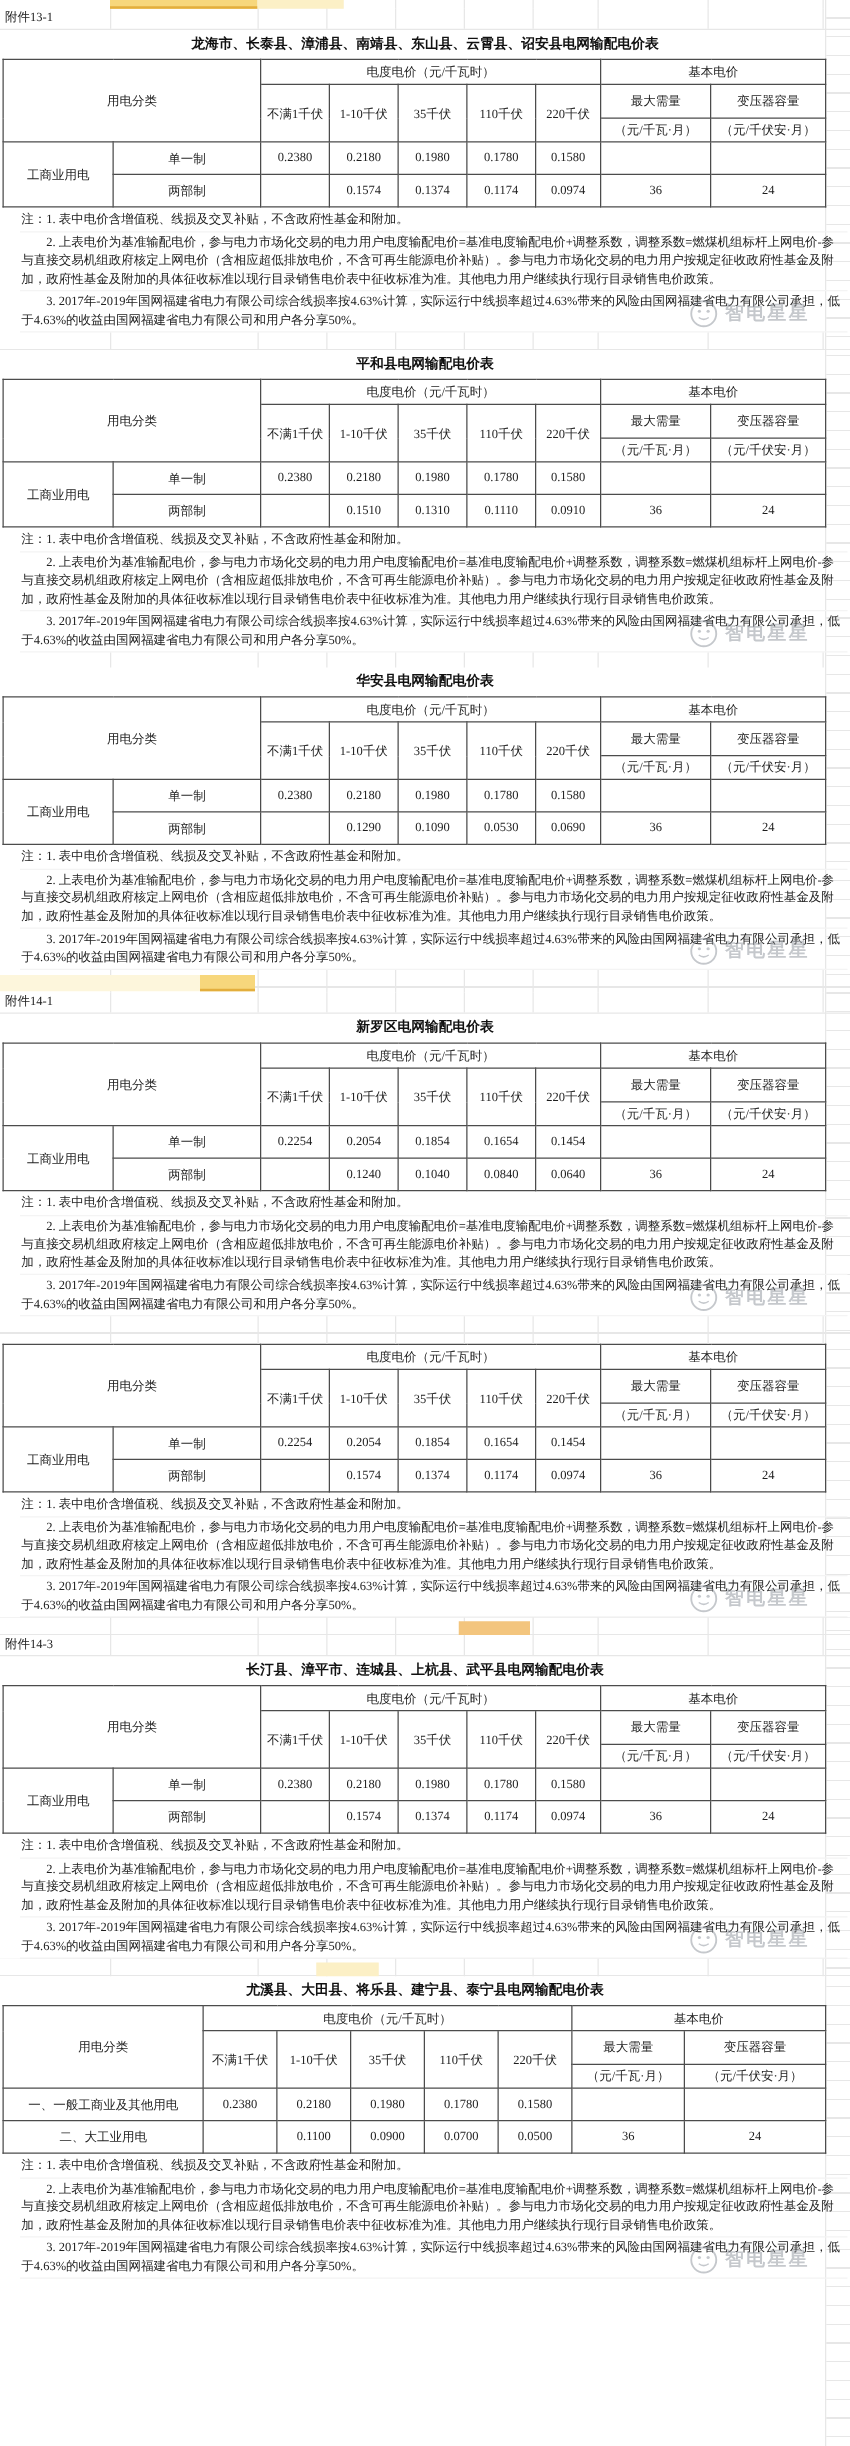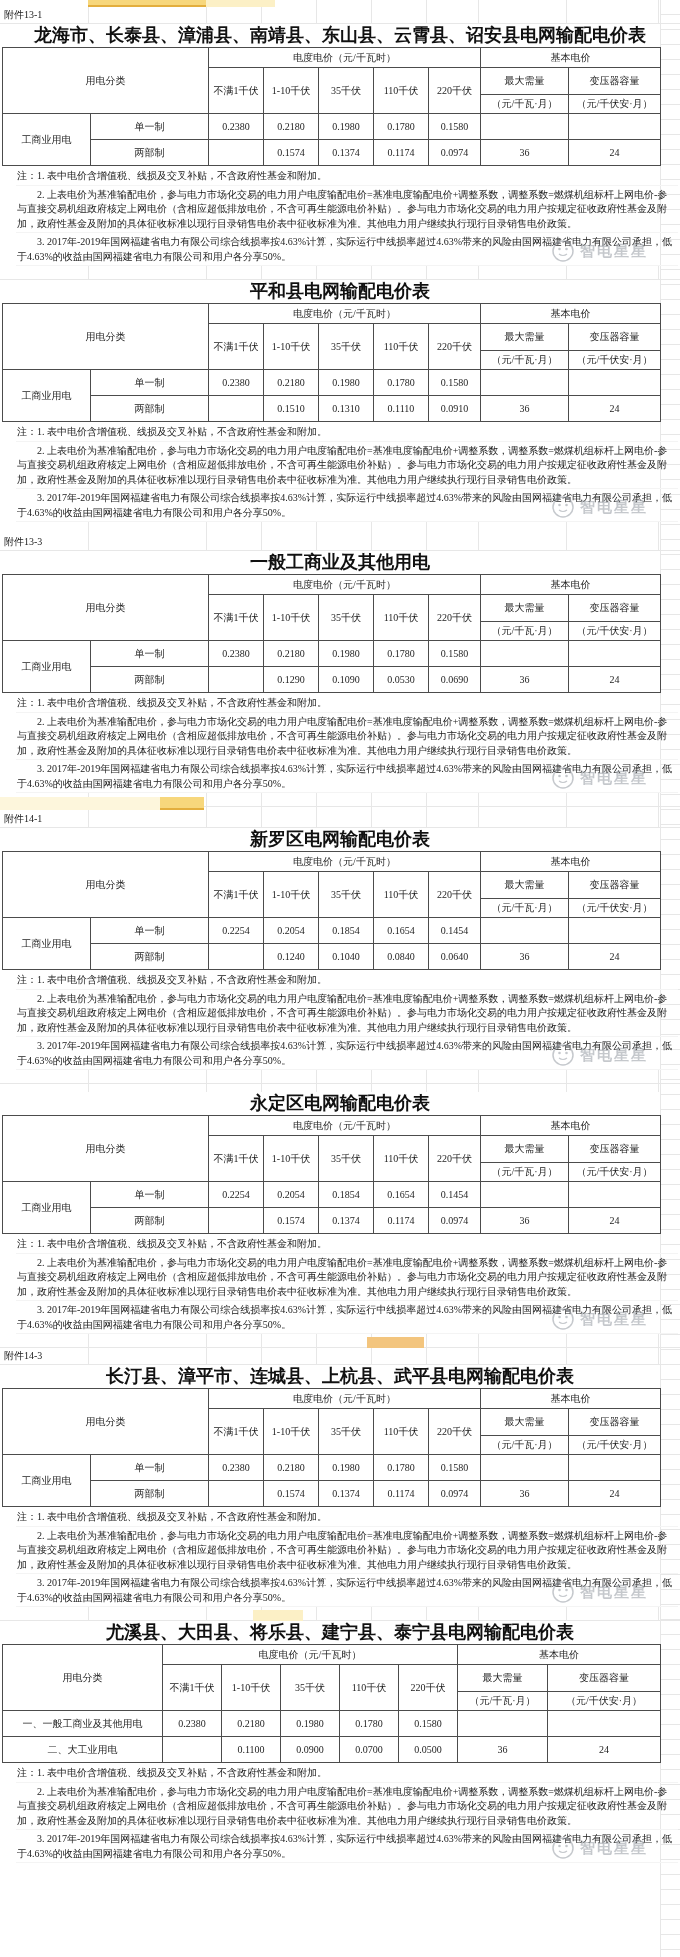--- a/index.html
+++ b/index.html
@@ -31,21 +31,21 @@
     content:""; position:absolute; inset:0;
     background: repeating-linear-gradient(to bottom, transparent 0 13px, #e7e7e7 13px 14px);
   }
   .hl { position:absolute; }
   .hl.underlined { border-bottom:2px solid #e3ae3d; }
   .attach-row {
     height:17px; line-height:16px; font-size:10px; padding-left:4px;
     border-bottom:1px solid #e7e7e7; color:#222;
   }
   .tbl-title {
-    height:21px; line-height:21px; text-align:center; font-weight:bold; font-size:18px;
+    height:21px; line-height:21px; text-align:center; font-weight:bold; font-size:11px;
     font-family:"Liberation Sans", sans-serif; color:#111; margin:1px 0 1px 0;
   }
   table.price-table {
     border-collapse:collapse; table-layout:fixed; width:658px; margin-left:2px;
     background:#fff;
   }
   table.price-table th, table.price-table td {
     border:1px solid #4c4c4c; font-size:10px; font-weight:normal;
     text-align:center; vertical-align:middle; padding:0 1px; overflow:hidden;
   }
@@ -220,22 +220,21 @@
           <circle cx="15.5" cy="10" r="1.3" fill="currentColor"></circle>
           <path d="M8 15 q4 3 8 0" fill="none" stroke="currentColor" stroke-width="1.2"></path>
         </svg>
         <span class="wm-text">智电星星</span>
       </div>
     </div>
   </section>
 
   <section class="section">
     <div class="gap vlines" style="height: 12px;"></div>
-    <div class="attach-row vlines">附件13-3</div>
-    <div class="tbl-title">一般工商业及其他用电</div>
+    <div class="tbl-title">华安县电网输配电价表</div>
     <table class="price-table">
       <colgroup>
             <col style="width: 88px;">
             <col style="width: 118px;">
             <col style="width: 55px;">
             <col style="width: 55px;">
             <col style="width: 55px;">
             <col style="width: 55px;">
             <col style="width: 52px;">
             <col style="width: 88px;">
@@ -375,21 +374,20 @@
           <circle cx="15.5" cy="10" r="1.3" fill="currentColor"></circle>
           <path d="M8 15 q4 3 8 0" fill="none" stroke="currentColor" stroke-width="1.2"></path>
         </svg>
         <span class="wm-text">智电星星</span>
       </div>
     </div>
   </section>
 
   <section class="section">
     <div class="gap vlines" style="height: 22px;"></div>
-    <div class="tbl-title">永定区电网输配电价表</div>
     <table class="price-table">
       <colgroup>
             <col style="width: 88px;">
             <col style="width: 118px;">
             <col style="width: 55px;">
             <col style="width: 55px;">
             <col style="width: 55px;">
             <col style="width: 55px;">
             <col style="width: 52px;">
             <col style="width: 88px;">

